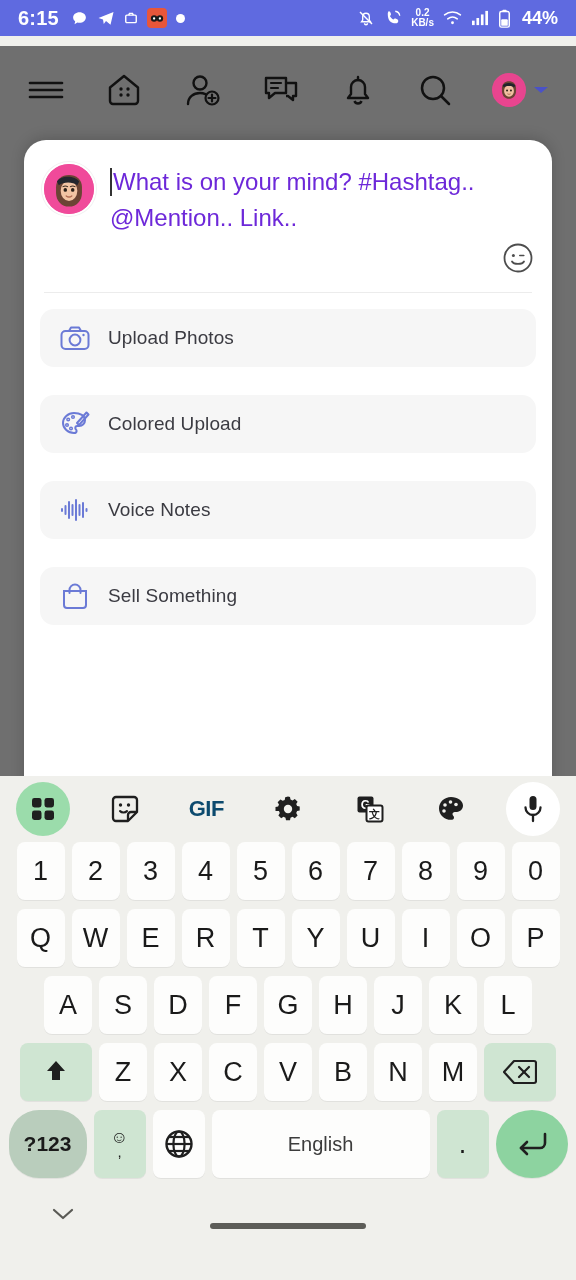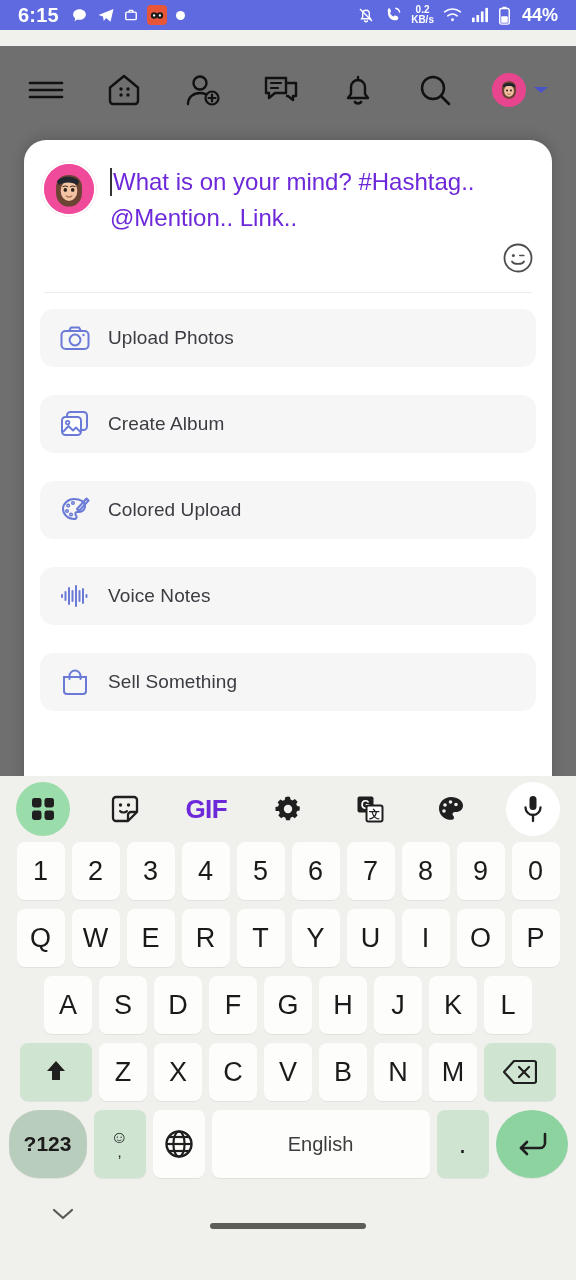--- a/index.html
+++ b/index.html
@@ -6,21 +6,21 @@
   html,body { width:576px; height:1280px; }
   body {
     font-family:"Liberation Sans", sans-serif;
     background:#f0f0ec;
     overflow:hidden;
     position:relative;
   }
 
   
   .statusbar {
-    height:30px; background:#5f6ae0; color:#fff;
+    height:36px; background:#5f6ae0; color:#fff;
     display:flex; align-items:center; justify-content:space-between;
     padding:0 18px;
   }
   .sb-left, .sb-right { display:flex; align-items:center; gap:9px; }
   .sb-time { font-size:20px; font-weight:600; letter-spacing:.2px; margin-right:3px; }
   .sb-ico { display:flex; align-items:center; }
   .sb-dot { width:9px; height:9px; border-radius:50%; background:#fff; }
   .sb-orange {
     width:20px; height:20px; border-radius:4px; background:#e8563a;
     display:flex; align-items:center; justify-content:center;
@@ -86,21 +86,21 @@
   .kb-toolbar {
     height:66px; display:flex; align-items:center;
     justify-content:space-between; padding:0 16px;
   }
   .kb-tool {
     width:54px; height:54px; border-radius:50%;
     display:flex; align-items:center; justify-content:center;
   }
   .kb-tool.green { background:#9bdcab; }
   .kb-tool.white { background:#fff; }
-  .gif-txt { font-size:26px; font-weight:800; color:#6d28d9; letter-spacing:-.5px; }
+  .gif-txt { font-size:22px; font-weight:800; color:#0c4a6e; letter-spacing:-.5px; }
 
   .kb-row { display:flex; justify-content:center; gap:7px; margin-bottom:9px; padding:0 5px; }
   .key {
     background:#fdfdfc; border-radius:8px; height:58px;
     display:flex; align-items:center; justify-content:center;
     font-size:27px; color:#1a1a1a; font-weight:400;
     box-shadow:0 1px 0 rgba(0,0,0,.06);
   }
   .key.num { flex:0 0 48px; }
   .key.ltr { flex:0 0 48px; }
@@ -308,31 +308,20 @@
           <svg width="30" height="26" viewBox="0 0 30 26">
               <rect x="1.5" y="6" width="27" height="18" rx="4" fill="none" stroke="#6b7ad6" stroke-width="2"></rect>
               <path d="M9 6l2-3.5h8L21 6" fill="none" stroke="#6b7ad6" stroke-width="2" stroke-linejoin="round"></path>
               <circle cx="15" cy="15" r="5.4" fill="none" stroke="#6b7ad6" stroke-width="2"></circle>
               <circle cx="23.5" cy="10" r="1.2" fill="#6b7ad6"></circle>
             </svg>
         </span>
         <span class="opt-label">Upload Photos</span>
       </div>
 
-      <div class="opt">
-        <span class="opt-ico">
-          <svg width="30" height="28" viewBox="0 0 30 28">
-              <rect x="7" y="2" width="20" height="18" rx="3.5" fill="none" stroke="#6b7ad6" stroke-width="2"></rect>
-              <rect x="2" y="7" width="19" height="18" rx="3.5" fill="#fff" stroke="#6b7ad6" stroke-width="2"></rect>
-              <circle cx="7.6" cy="12.6" r="1.8" fill="none" stroke="#6b7ad6" stroke-width="1.7"></circle>
-              <path d="M3 22l5.5-6 4.5 4.5 3-3 4.5 4.5" fill="none" stroke="#6b7ad6" stroke-width="1.9" stroke-linejoin="round"></path>
-            </svg>
-        </span>
-        <span class="opt-label">Create Album</span>
-      </div>
 
 
       <div class="opt">
         <span class="opt-ico">
           <svg width="30" height="30" viewBox="0 0 30 30">
               <path d="M14 4C8 4 3 8.5 3 14s5 10 11 10c1.8 0 2.6-1 2.6-2.1 0-.6-.3-1.1-.7-1.5-.4-.4-.6-.9-.6-1.4 0-1.1.9-2 2-2h1.9c3.2 0 5.8-2.6 5.8-5.8C25 6.6 20.2 4 14 4z" fill="none" stroke="#6b7ad6" stroke-width="2"></path>
               <circle cx="8.2" cy="10.5" r="1.3" fill="none" stroke="#6b7ad6" stroke-width="1.5"></circle>
               <circle cx="7" cy="16" r="1.3" fill="none" stroke="#6b7ad6" stroke-width="1.5"></circle>
               <circle cx="11" cy="19.5" r="1.3" fill="none" stroke="#6b7ad6" stroke-width="1.5"></circle>
               <circle cx="13" cy="8" r="1.3" fill="none" stroke="#6b7ad6" stroke-width="1.5"></circle>

